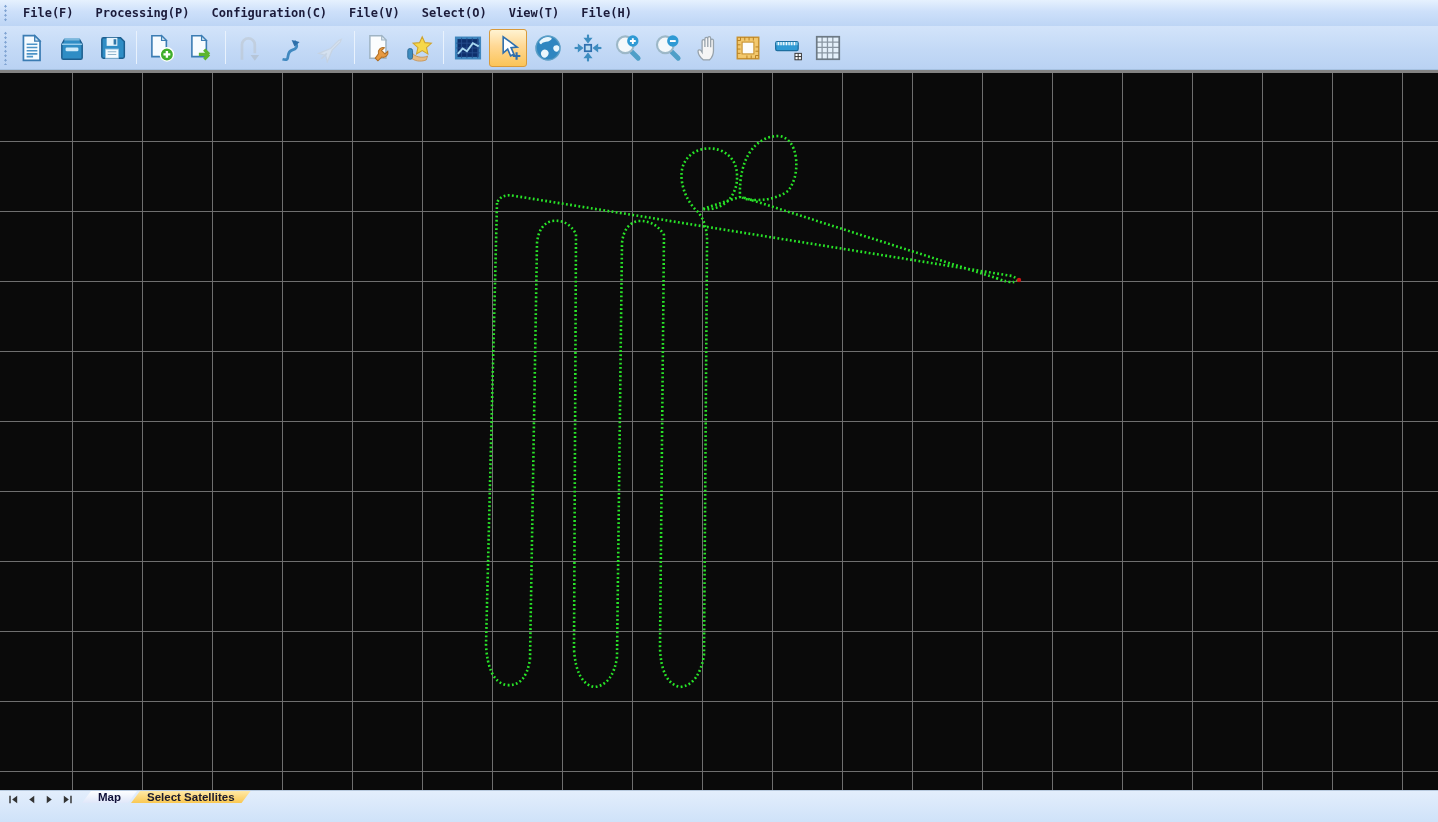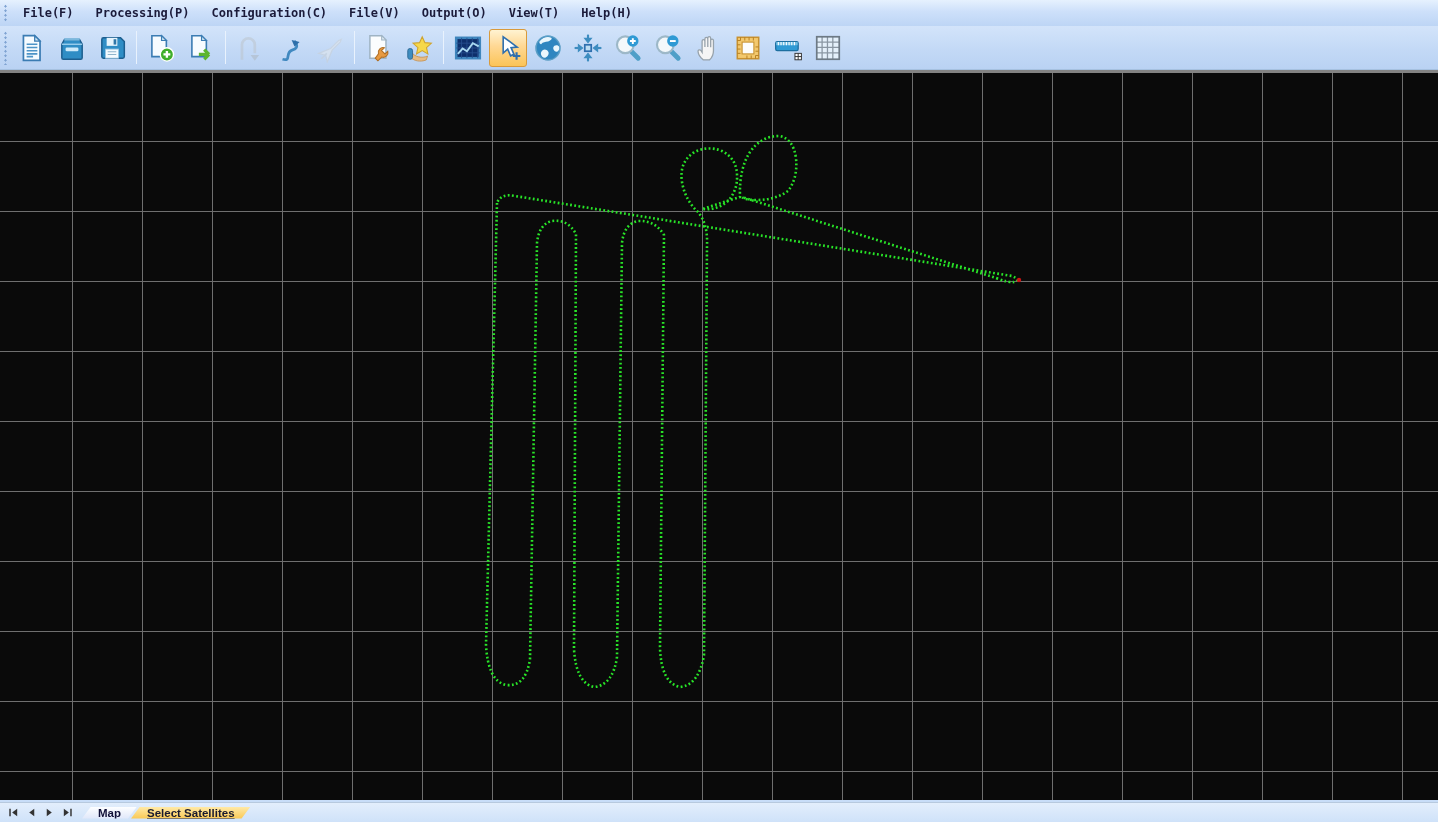--- a/index.html
+++ b/index.html
@@ -31,48 +31,48 @@
   .tbtn.disabled { opacity:.55; filter:grayscale(35%); }
   .tsep { width:1px; height:33px; background:#99b8dc; border-right:1px solid #e9f2fd;
     margin:0 4px; }
 
   
   .map { position:absolute; top:70px; left:0; right:0; bottom:22px;
     background:#0a0a0a; border-top:3px solid #838383; }
   .map svg { position:absolute; left:0; top:0; }
 
   
-  .tabbar { position:absolute; left:0; right:0; bottom:0; height:20px;
+  .tabbar { position:absolute; left:0; right:0; bottom:0; height:32px;
     background:linear-gradient(#e3eefc, #cfe2f9); border-top:1px solid #b7c9de;
-    display:flex; align-items:center; }
+    display:flex; align-items:flex-start; }
   .navgrp { display:flex; align-items:center; padding:0 6px 0 4px; }
   .navbtn { width:16px; height:16px; margin:0 1px; display:flex; align-items:center;
     justify-content:center; border-radius:2px; }
   .navbtn svg { width:11px; height:11px; }
   .tab { position:relative; display:flex; align-items:center; padding:0 16px;
     font-size:11.5px; font-weight:bold; color:#1a1a2e; margin-top:0;
     clip-path:polygon(9px 0, 100% 0, calc(100% - 9px) 100%, 0 100%); }
   .tab.active { background:linear-gradient(#fdfeff,#dfe7fa); color:#101038; }
-  .tab.plain  { background:linear-gradient(#ffe9a6,#f9c853); margin-left:-6px;text-decoration:underline; }
+  .tab.plain  { background:linear-gradient(#ffe9a6,#f9c853); margin-left:-6px; }
 </style>
 </head>
 <body>
 
 <div class="app">
 
   <div class="menubar">
     <div class="grip"></div>
     <div id="menu-items" style="display:flex;">
         <div class="menu-item">File(F)</div>
         <div class="menu-item">Processing(P)</div>
         <div class="menu-item">Configuration(C)</div>
         <div class="menu-item">File(V)</div>
-        <div class="menu-item">Output(O)</div>
+        <div class="menu-item">Select(O)</div>
         <div class="menu-item">View(T)</div>
-        <div class="menu-item">Help(H)</div>
+        <div class="menu-item">File(H)</div>
       </div>
   </div>
 
   <div class="toolbar">
     <div class="grip"></div>
     <div id="toolbar-items" style="display:flex;align-items:center;">
         <div class="tbtn">
           <span style="display: flex;">
             <svg viewBox="0 0 28 28">
               <path d="M6 2.5h10.5l5 5V25.5H6z" fill="#f6fbff" stroke="#3b7cb3" stroke-width="1.6"></path>

